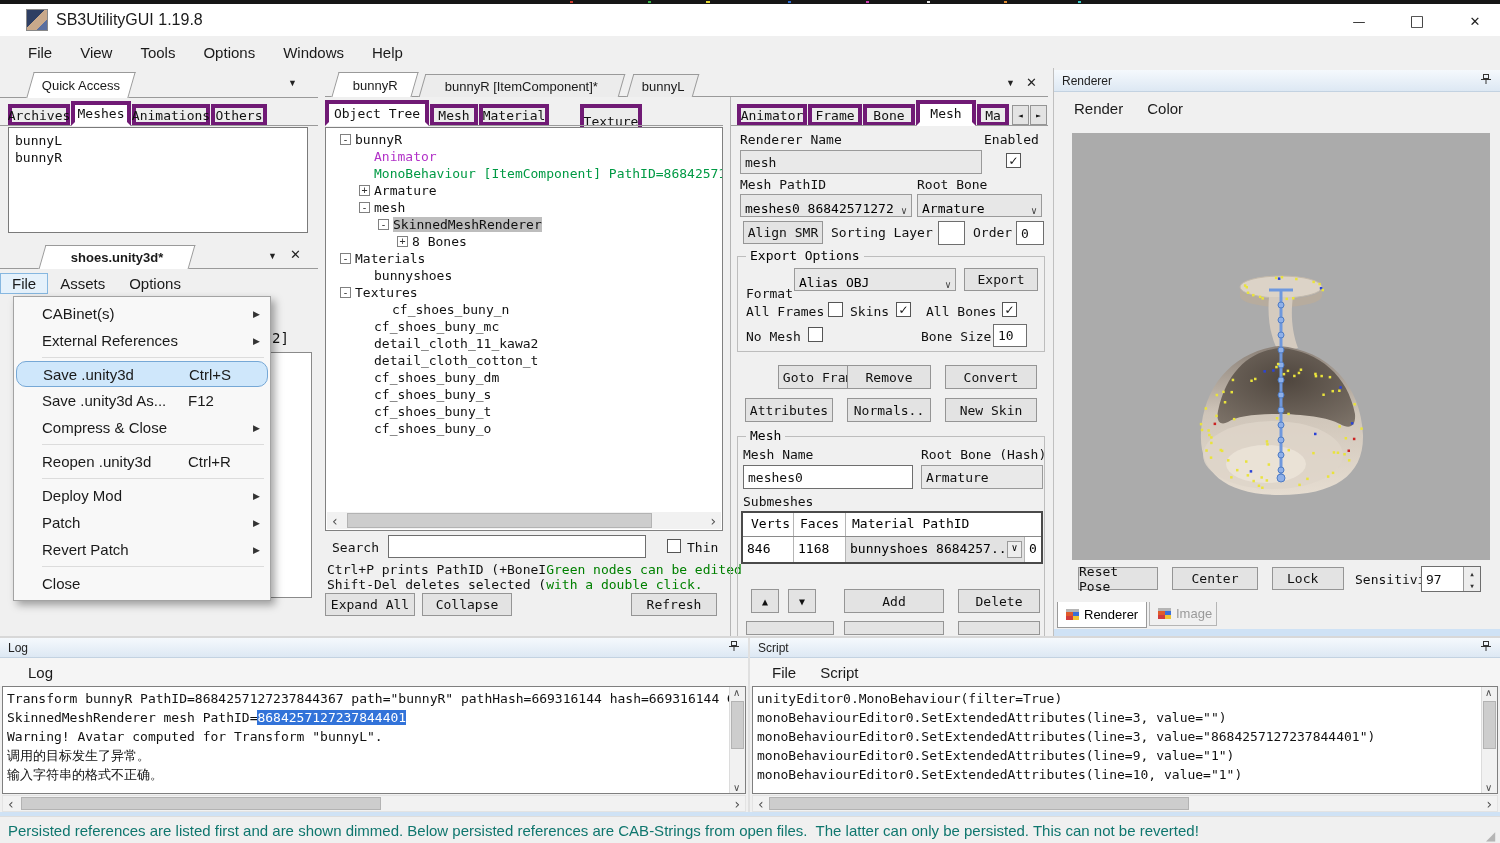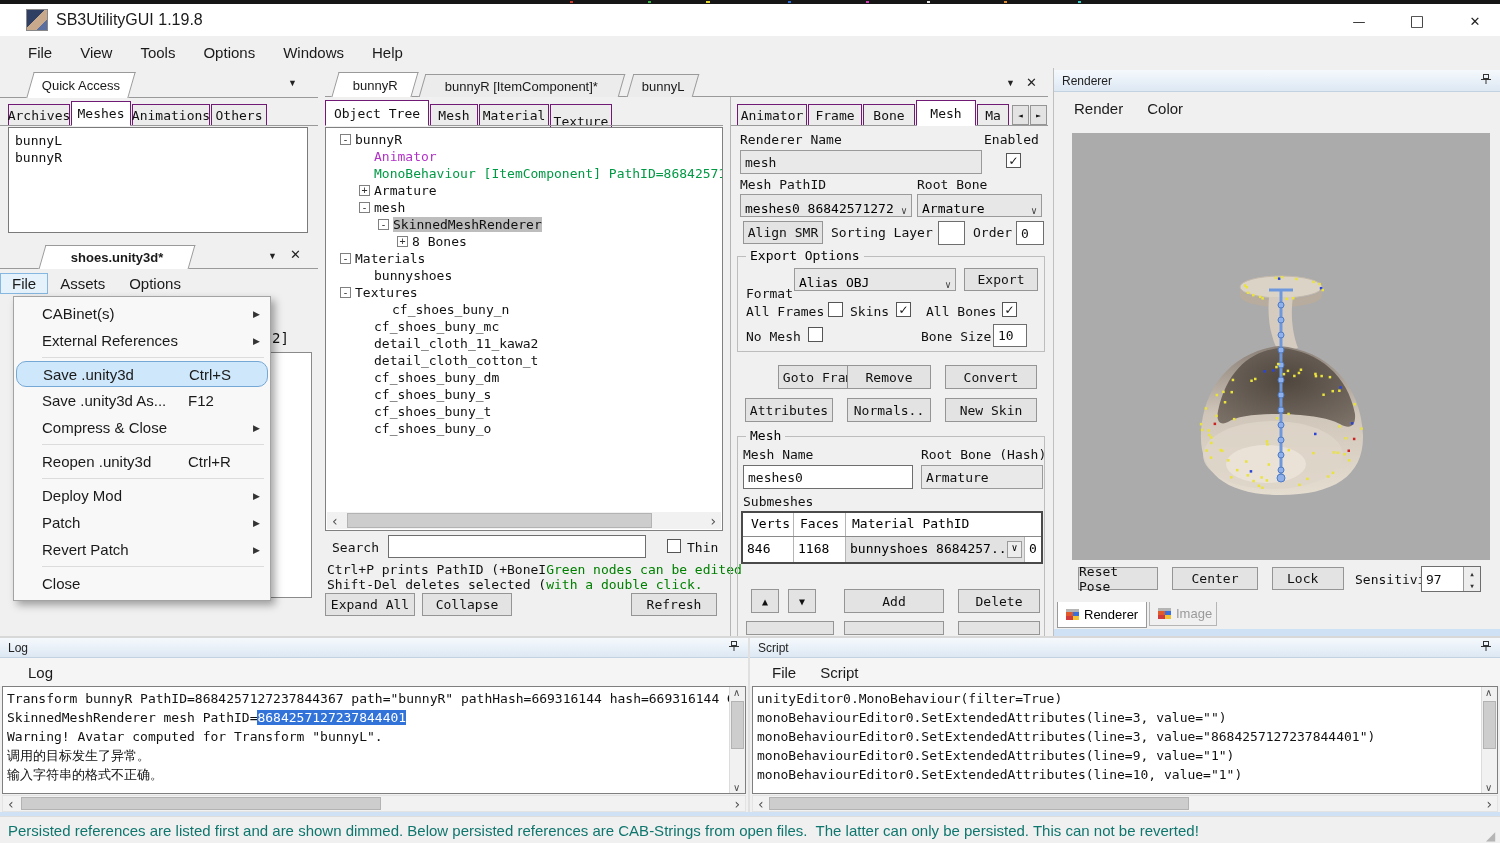--- a/index.html
+++ b/index.html
@@ -8,21 +8,21 @@
 .abs{position:absolute}
 .mono{font-family:"DejaVu Sans Mono",monospace}
 .lbl{position:absolute;font:13px "DejaVu Sans Mono",monospace;color:#111;white-space:pre}
 .slbl{position:absolute;font:15px "Liberation Sans",sans-serif;color:#1a1a1a;white-space:pre}
 .btn{position:absolute;display:flex;align-items:center;justify-content:center;background:#e3e3e3;border:1px solid #959595;font:13px "DejaVu Sans Mono",monospace;color:#111;cursor:default}
 .inp{position:absolute;background:#fff;border:1px solid #6e6e6e;font:13px "DejaVu Sans Mono",monospace;color:#111;display:flex;align-items:center;padding:0 4px;white-space:pre;overflow:hidden}
 .inp.gray{background:#e9e9e9;border-color:#9a9a9a}
 .combo{position:absolute;background:#e7e7e7;border:1px solid #9a9a9a;font:13px "DejaVu Sans Mono",monospace;display:flex;align-items:flex-end;padding:0 4px;overflow:hidden;white-space:pre}
 .combo .ccaret{position:absolute;right:4px;font-size:10px;color:#444}
 .cb{position:absolute;width:15px;height:15px;background:#fff;border:1px solid #555;display:flex;align-items:center;justify-content:center;font:12px "DejaVu Sans",sans-serif;color:#111}
-.tab{position:absolute;border:1px solid #701a75;background:#ececec;font:13px "DejaVu Sans Mono",monospace;color:#111;display:flex;align-items:center;justify-content:center;white-space:pre}
+.tab{position:absolute;border:4px solid #701a75;background:#ececec;font:13px "DejaVu Sans Mono",monospace;color:#111;display:flex;align-items:center;justify-content:center;white-space:pre}
 .tab.active{background:#fff;z-index:3}
 .stab{position:absolute;border:1px solid #9a9a9a;border-bottom:none;background:#ececec;transform:skewX(-16deg);display:flex;align-items:center;justify-content:center;z-index:2}
 .stab.active{background:#fff;z-index:3}
 .stab>span{transform:skewX(16deg);font:13px "Liberation Sans",sans-serif;color:#1a1a1a;white-space:pre}
 .tabline{position:absolute;height:1px;background:#9a9a9a;z-index:1}
 .group{position:absolute;border:1px solid #bdbdbd}
 .group .legend{position:absolute;top:-9px;left:8px;background:#f0f0f0;padding:0 4px;font:13px "DejaVu Sans Mono",monospace}
 .ptitle{position:absolute;background:linear-gradient(#f5f9fd,#dde8f3);border-bottom:1px solid #c3d2e1;display:flex;align-items:center;padding:0 8px;font:12px "Liberation Sans",sans-serif;color:#222}
 .mrow{position:absolute;background:#f7f7f7;display:flex;align-items:center;font:15px "Liberation Sans",sans-serif;color:#1a1a1a}
 .mrow span{padding:0 12px}
@@ -173,21 +173,21 @@
 <div class="stab" style="left:630px;top:74px;width:66px;height:23px">
     <span>bunnyL</span>
   </div>
 <span class="abs" style="left:1006px;top:78px;font-size:9px;color:#222">▼</span>
 <span class="abs" style="left:1026px;top:75px;font-size:13px;color:#222">✕</span>
 
 <div class="tabline" style="left:325px;top:125px;width:398px"></div>
 <div class="tab active" style="left:325px;top:100px;width:104px;height:26px;border-bottom-color:#fff"><span>Object Tree</span></div>
 <div class="tab" style="left:430px;top:104px;width:48px;height:22px"><span>Mesh</span></div>
 <div class="tab" style="left:479px;top:104px;width:70px;height:22px"><span>Material</span></div>
-<div class="tab" style="left:550px;top:104px;width:62px;height:34px"><span>Texture</span></div>
+<div class="tab" style="left:580px;top:104px;width:62px;height:34px"><span>Texture</span></div>
 
 <div class="abs" style="left:325px;top:127px;width:398px;height:404px;background:#fff;border:1px solid #808080;overflow:hidden;padding-top:3px">
   <div class="trow" style="padding-left:14px"><span class="exp">-</span><span>bunnyR</span></div>
   <div class="trow" style="padding-left:33px"><span class="exp hide"></span><span class="c-magenta">Animator</span></div>
   <div class="trow" style="padding-left:33px"><span class="exp hide"></span><span class="c-green">MonoBehaviour [ItemComponent] PathID=8684257127</span></div>
   <div class="trow" style="padding-left:33px"><span class="exp">+</span><span>Armature</span></div>
   <div class="trow" style="padding-left:33px"><span class="exp">-</span><span>mesh</span></div>
   <div class="trow" style="padding-left:52px"><span class="exp">-</span><span class="tsel">SkinnedMeshRenderer</span></div>
   <div class="trow" style="padding-left:71px"><span class="exp">+</span><span>8 Bones</span></div>
   <div class="trow" style="padding-left:14px"><span class="exp">-</span><span>Materials</span></div>

